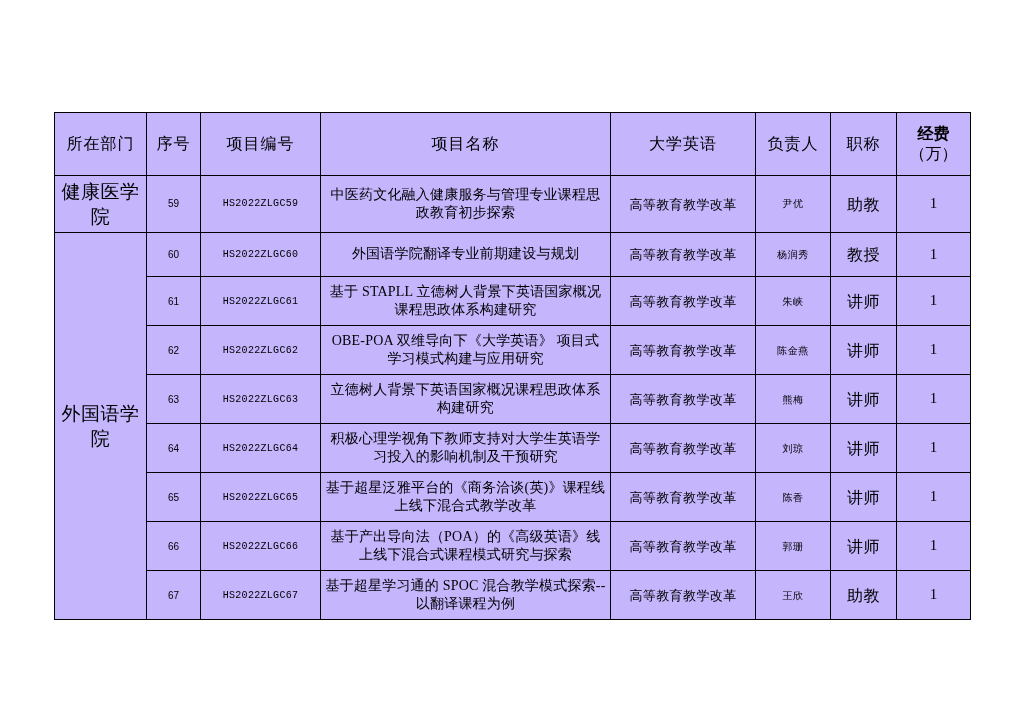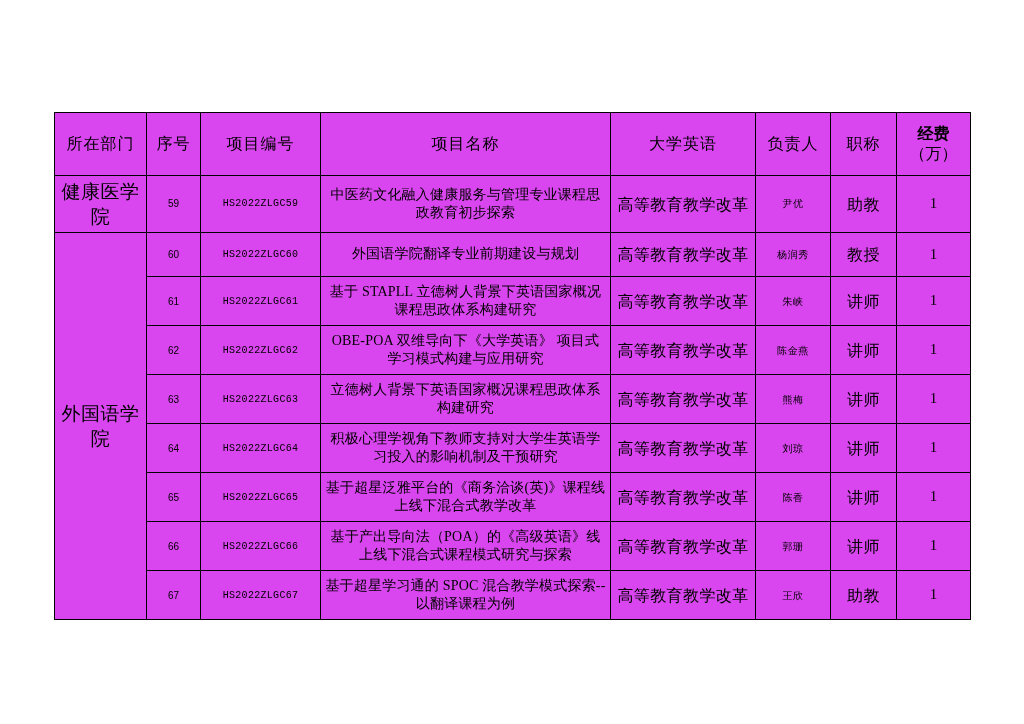--- a/index.html
+++ b/index.html
@@ -23,21 +23,21 @@
   .table-wrap {
     position: absolute;
     left: 54px;
     top: 112px;
     width: 916px;
   }
   table.grid {
     border-collapse: collapse;
     table-layout: fixed;
     width: 916px;
-    background: #d946ef;
+    background: #c4b5fd;
   }
   table.grid td, table.grid th {
     border: 1px solid #000000;
     padding: 3px 4px;
     text-align: center;
     vertical-align: middle;
     font-weight: normal;
     line-height: 1.32;
   }
   
@@ -74,21 +74,21 @@
     font-size: 10px;
     font-family: "Liberation Mono", "DejaVu Sans Mono", monospace;
     letter-spacing: 0.3px;
   }
   td.pname {
     font-size: 14px;
     line-height: 1.38;
     letter-spacing: 0.2px;
   }
   td.ptype {
-    font-size: 16px;
+    font-size: 13px;
     letter-spacing: 0.4px;
   }
   td.owner {
     font-size: 10px;
     letter-spacing: 0.6px;
   }
   td.ptitle {
     font-size: 16px;
     letter-spacing: 0.6px;
   }

